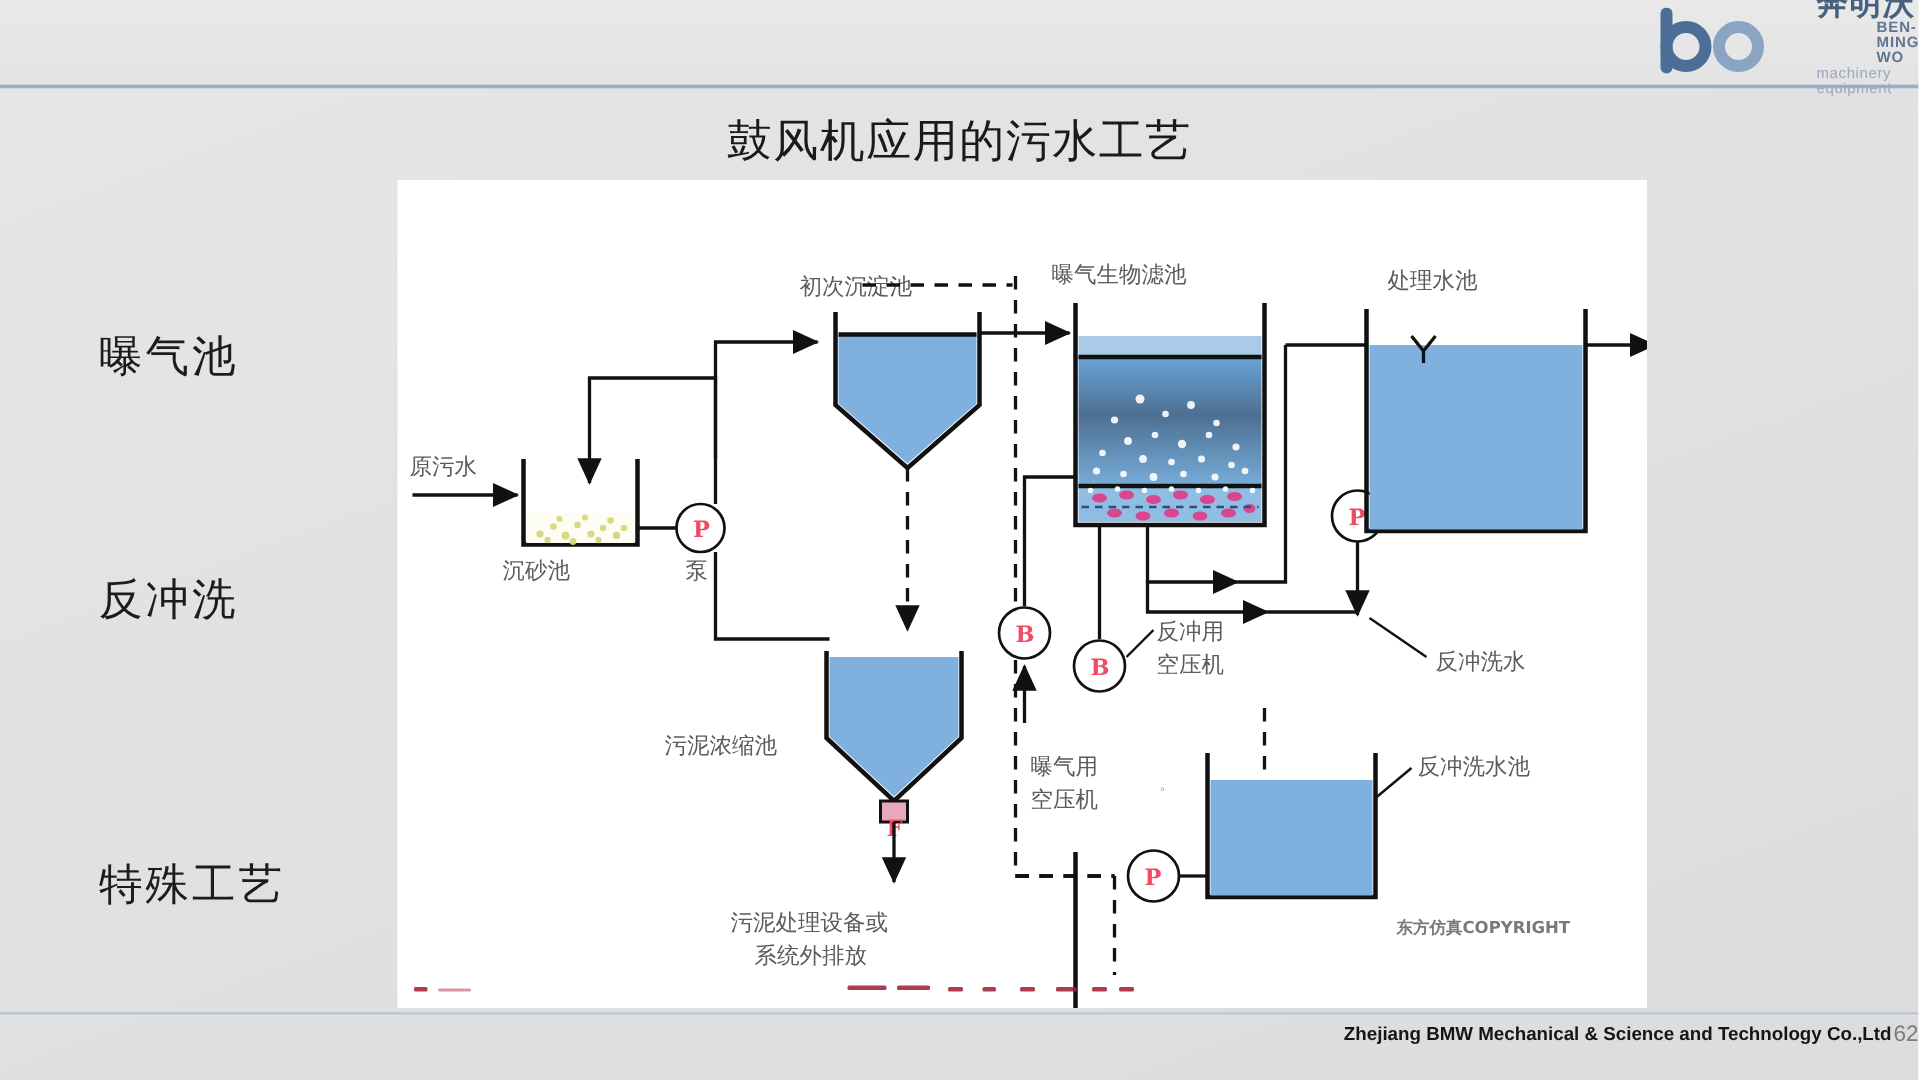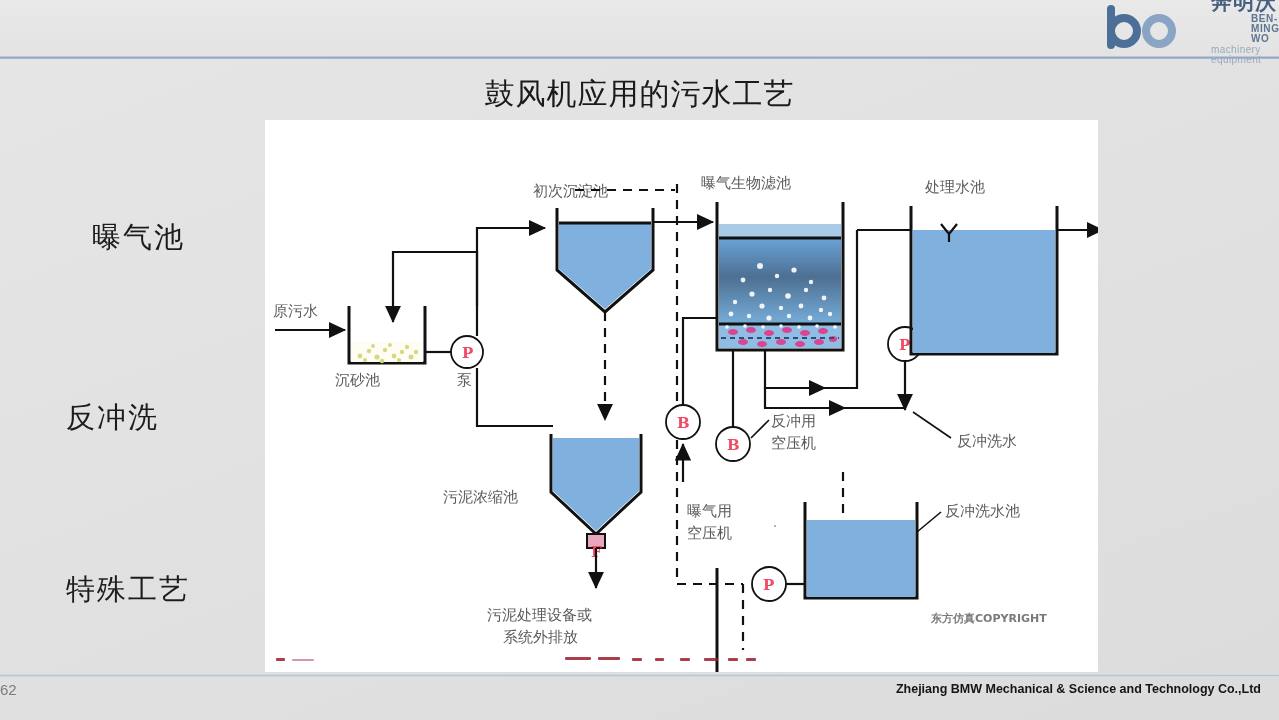--- a/index.html
+++ b/index.html
@@ -53,22 +53,22 @@
     letter-spacing: 1px;
   }
 
   
   .side-label {
     position: absolute; left: 66px;
     font-family: "DejaVu Serif", serif;
     font-size: 29px; color: #1c1c1c; letter-spacing: 2px;
     white-space: nowrap;
   }
-  #side-0 { top: 218px; margin-left: 26px; }
-  #side-1 { top: 398px; }
+  #side-0 { top: 218px; }
+  #side-1 { top: 380px; }
   #side-2 { top: 570px; }
 
   
   #diagram-frame {
     position: absolute; left: 265px; top: 120px;
     width: 833px; height: 552px;
     background: #ffffff;
     overflow: hidden;
   }
   #diagram-svg { display: block; width: 833px; height: 552px; }
@@ -84,21 +84,21 @@
   .waterlt { fill: #a9cbe8; }
   .circ { fill: #fff; stroke: #111; stroke-width: 1.8; }
 
   
   #footer-rule {
     position: absolute; left: 0; top: 674px; width: 1279px; height: 3px;
     background: linear-gradient(180deg, #dce2ea 0%, #b6c2d3 55%, #dfe4ea 100%);
   }
   #page-number {
     position: absolute; left: 0; top: 681px; width: 1279px;
-    text-align: left; font-size: 15px; color: #7b7b7b;
+    text-align: right; font-size: 15px; color: #7b7b7b;
   }
   #footer-company {
     position: absolute; right: 18px; top: 682px;
     font-size: 12.5px; font-weight: bold; color: #151515;
     font-family: "Liberation Sans", sans-serif;
   }
   #diagram-cut-red {
     position: absolute; left: 270px; top: 656px; width: 620px; height: 8px;
     overflow: hidden;
   }

